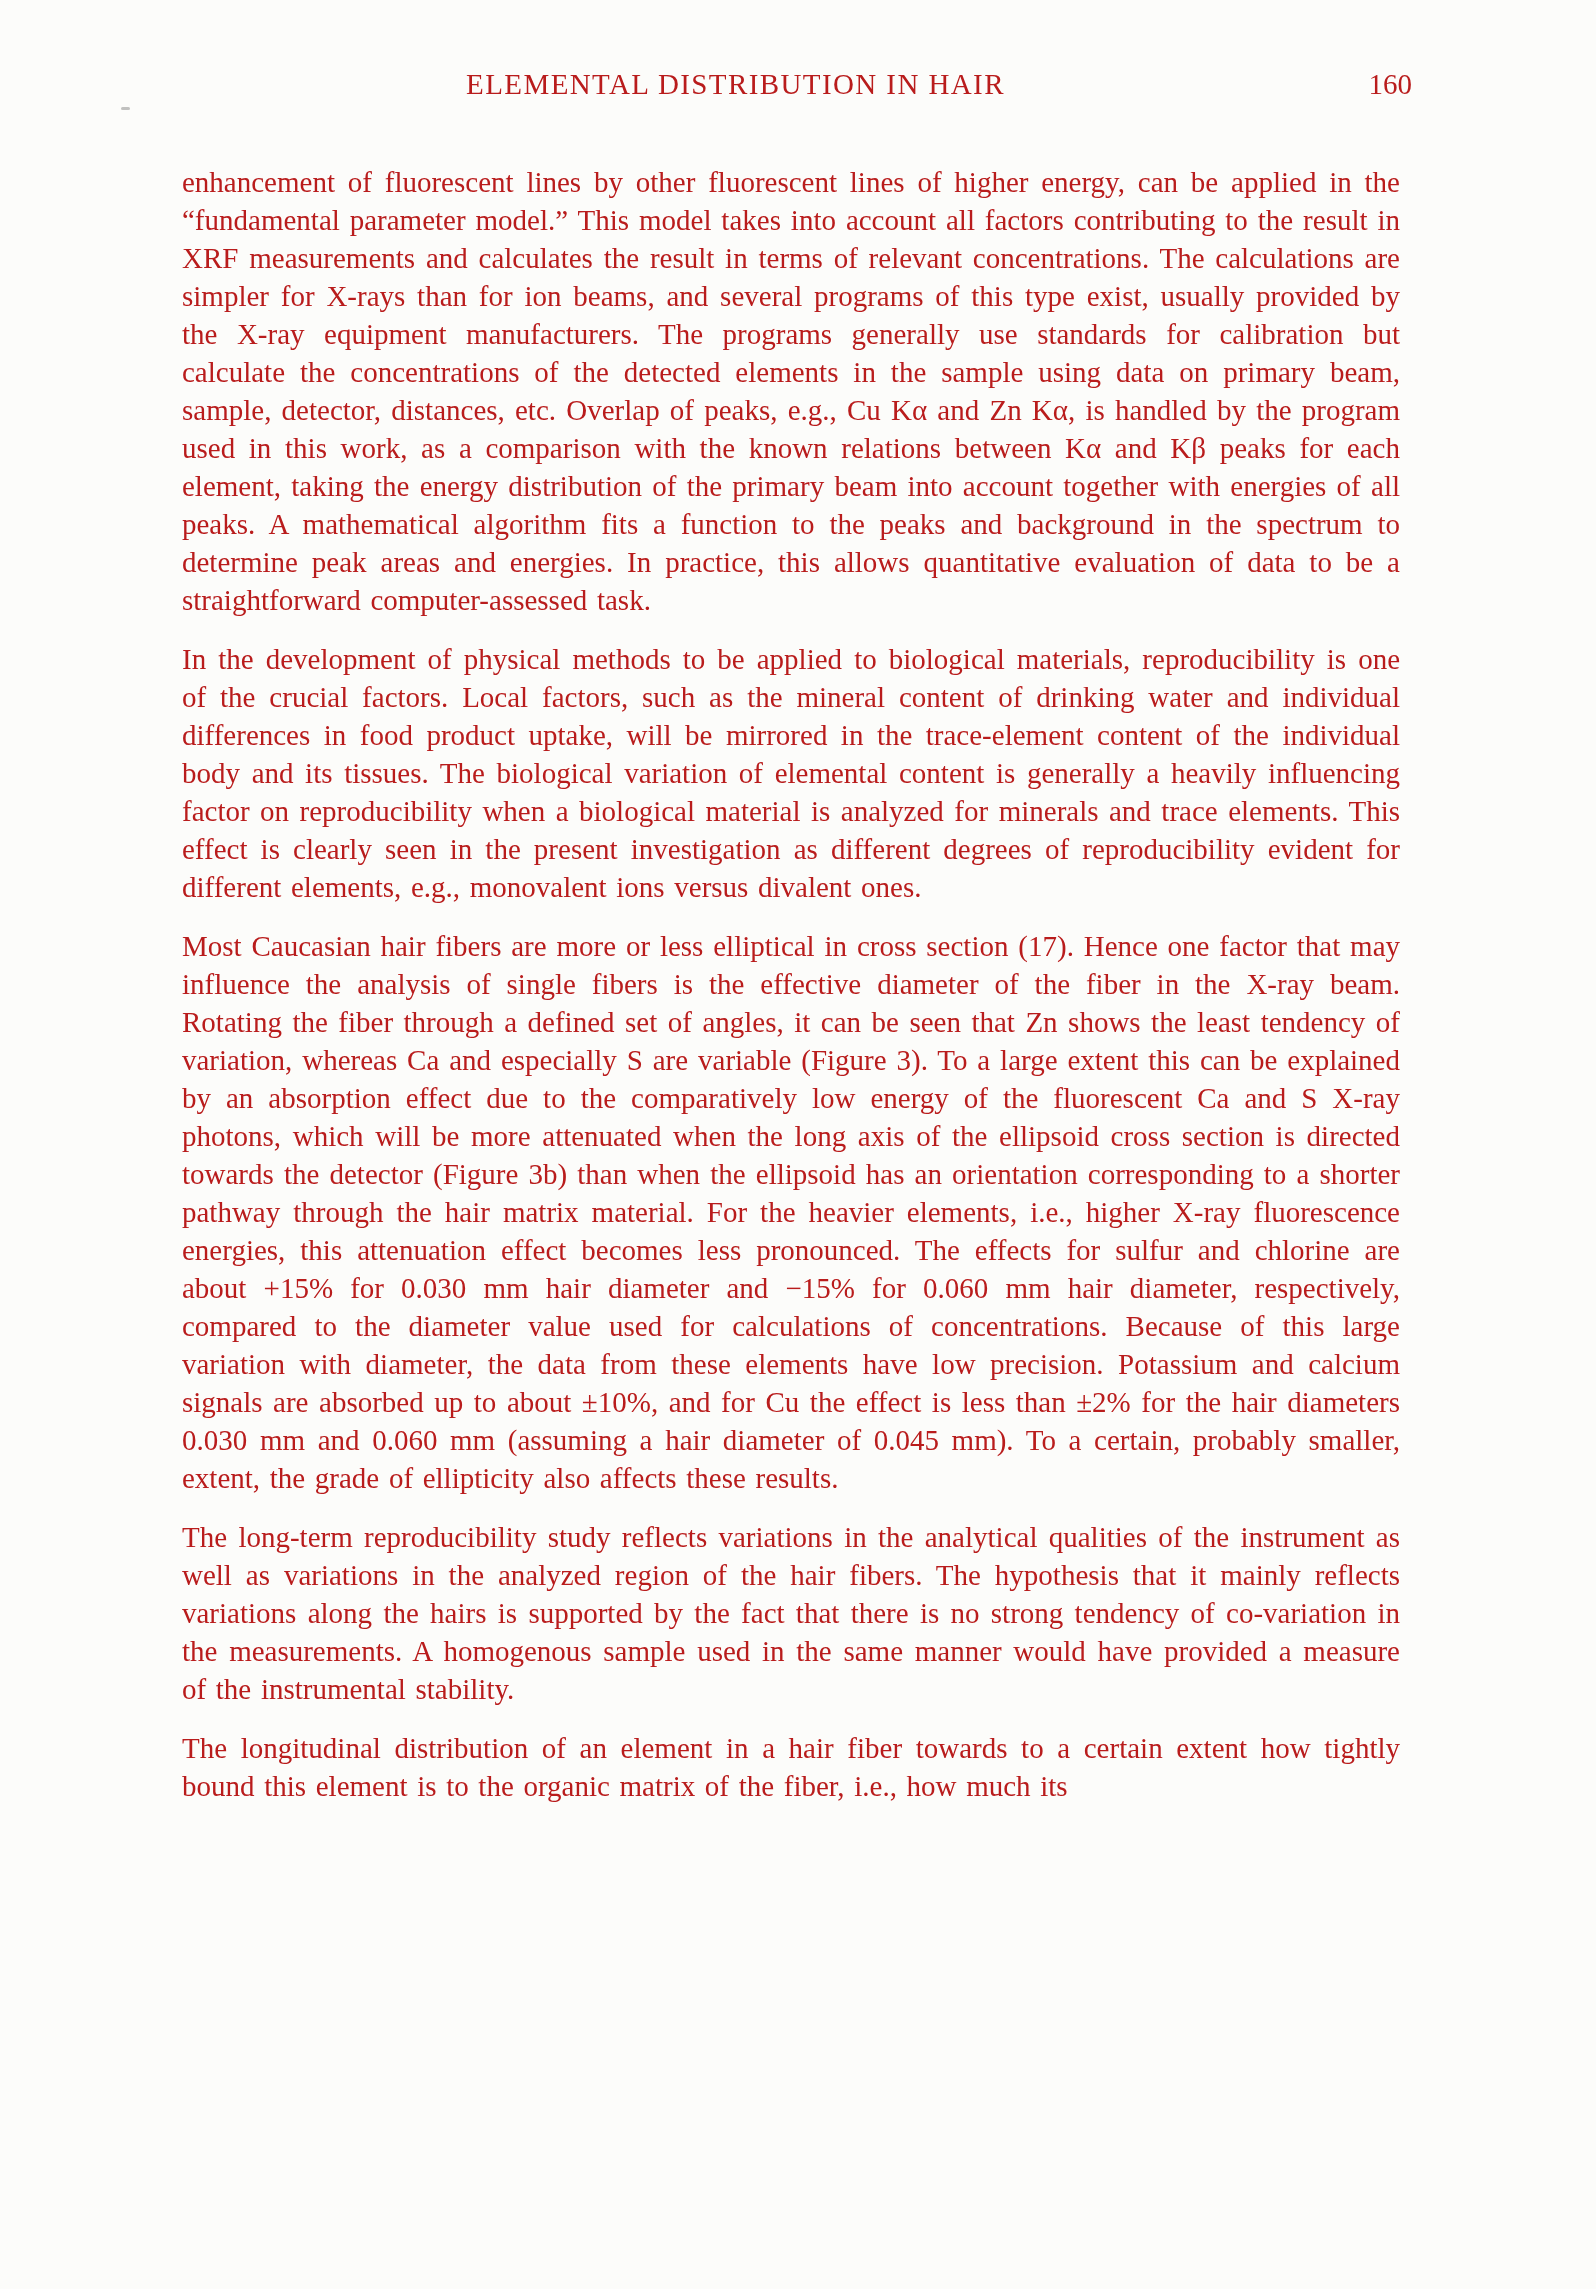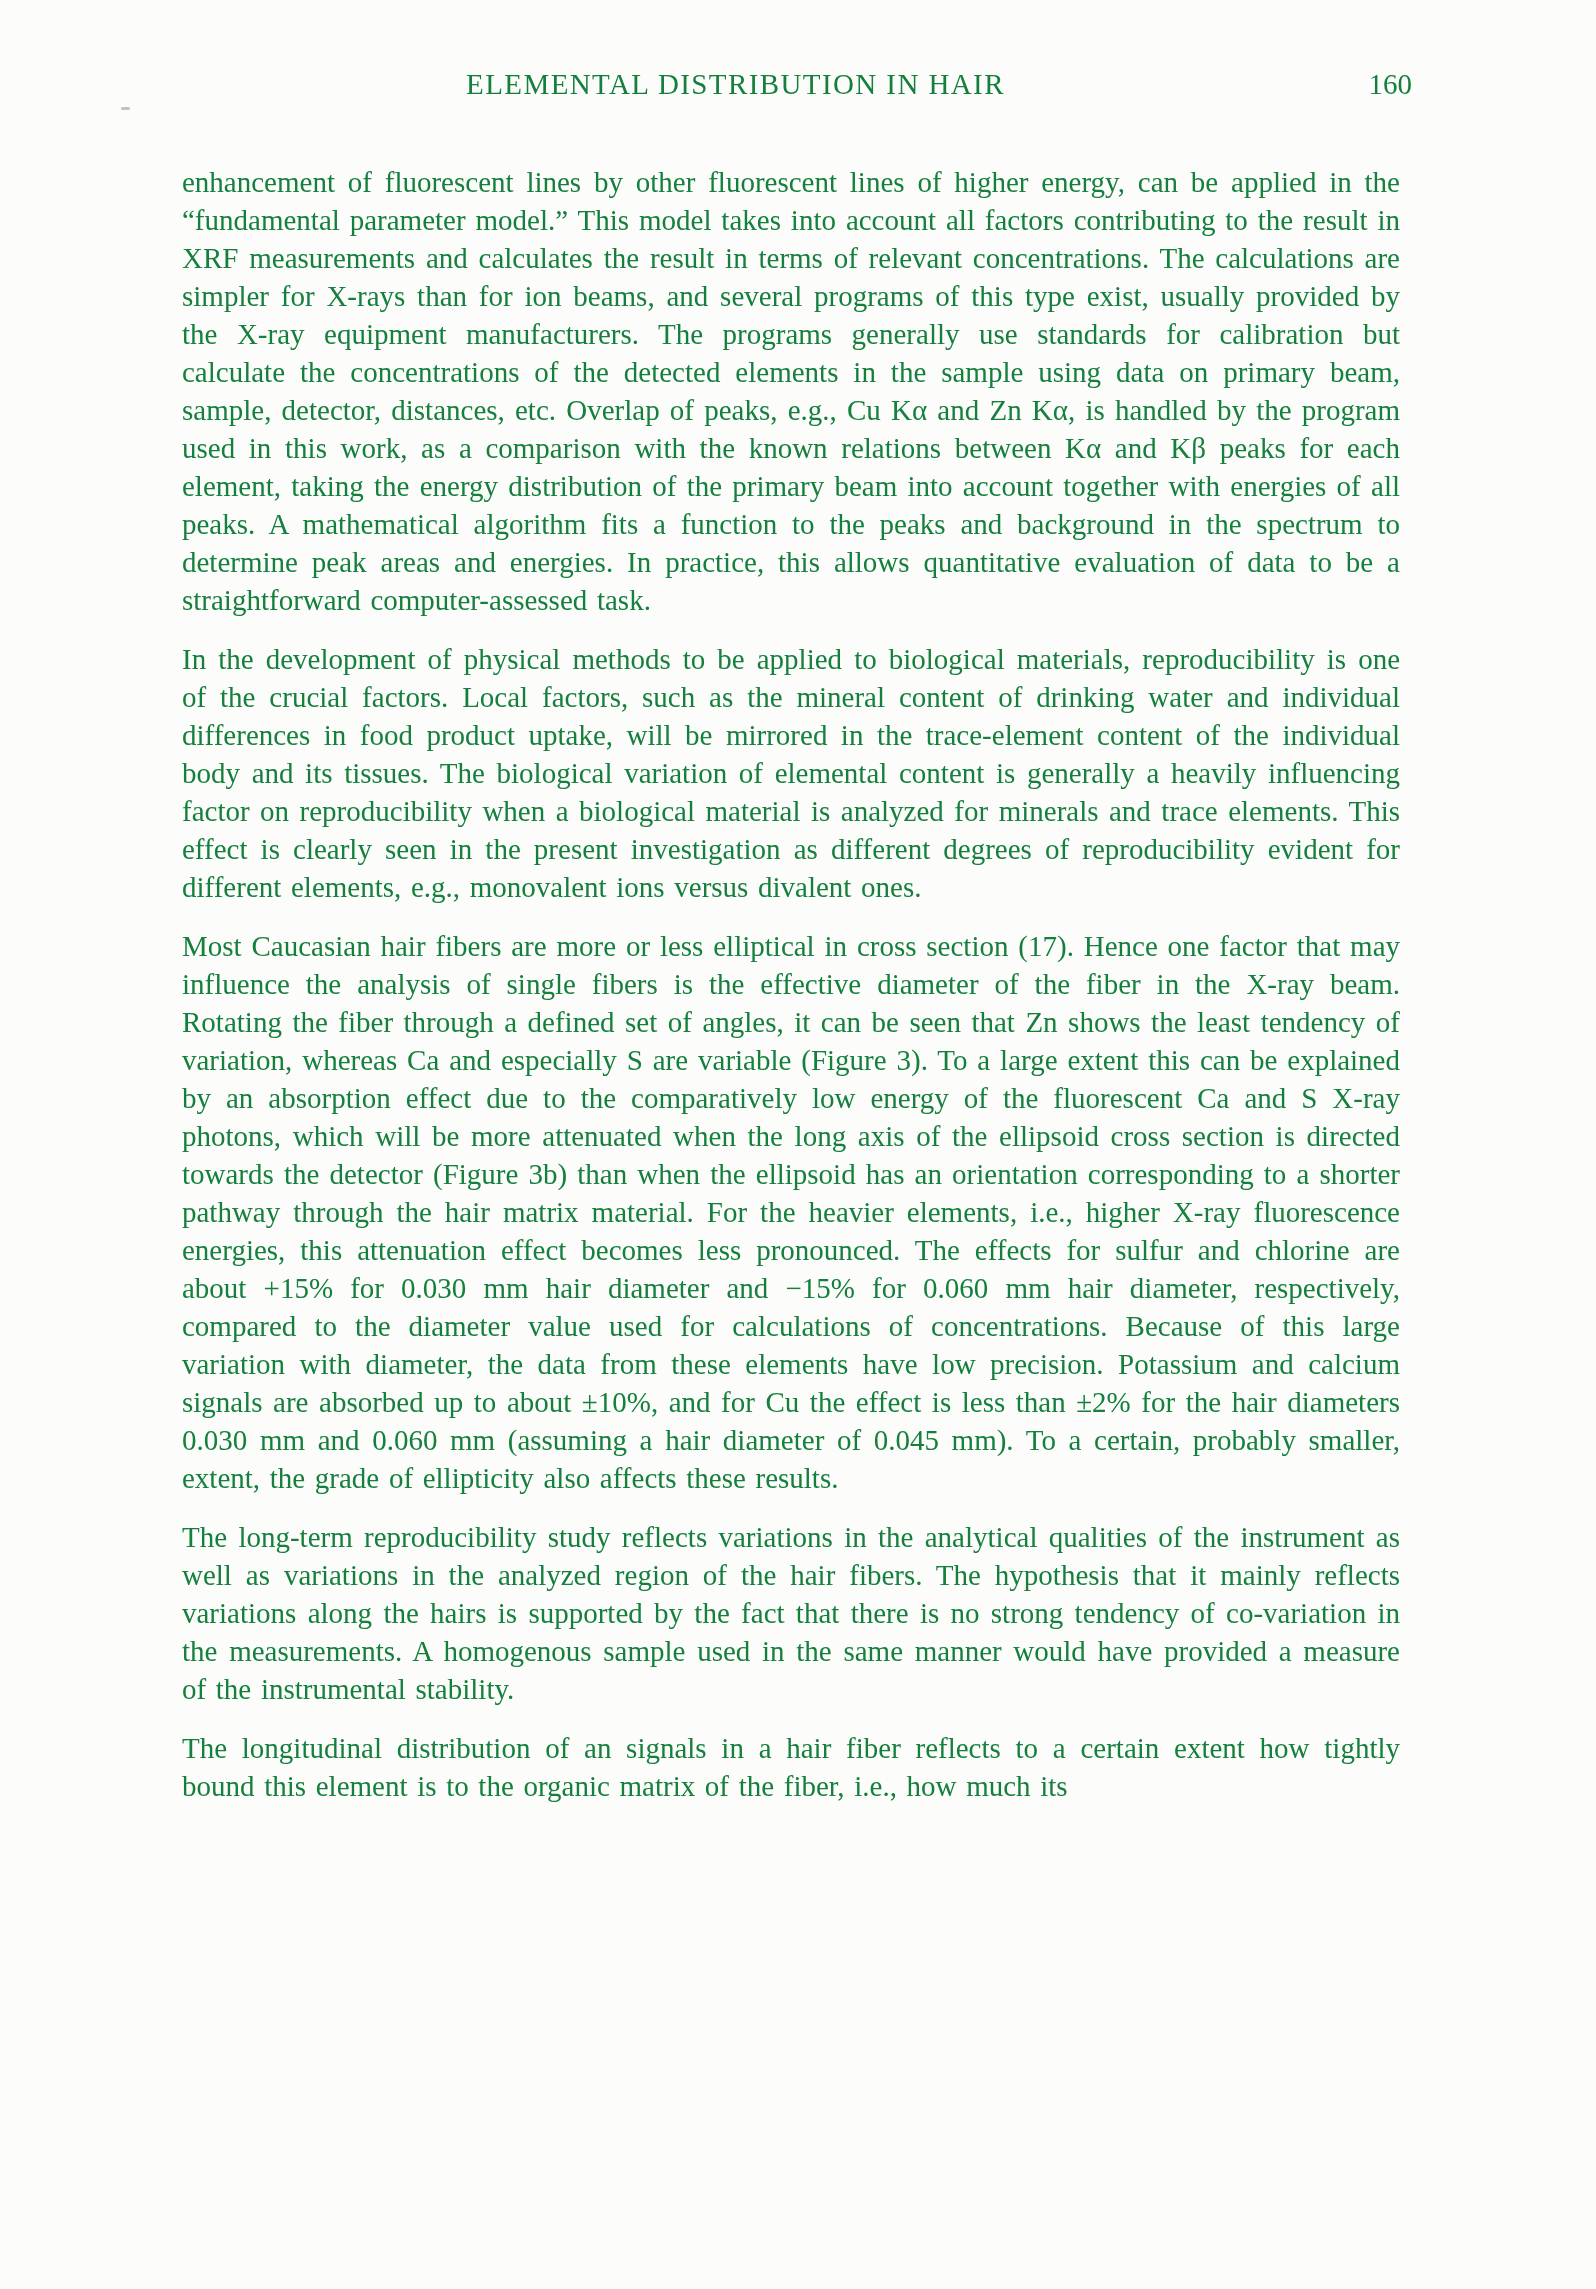--- a/index.html
+++ b/index.html
@@ -9,21 +9,21 @@
   }
   .page {
     position: relative;
     width: 1597px;
     height: 2289px;
     margin: 0 auto;
     background: #fcfcfa;
     box-sizing: border-box;
     padding: 68px 185px 66px 182px;
     font-family: "Liberation Serif", "DejaVu Serif", serif;
-    color: #15803d;
+    color: #b91c1c;
     overflow: hidden;
   }
   .running-header {
     position: relative;
     height: 40px;
     margin-bottom: 55px;
   }
   .head-title {
     position: absolute;
     left: 0;
@@ -69,16 +69,16 @@
   <header class="running-header">
     <span class="head-title">ELEMENTAL DISTRIBUTION IN HAIR</span>
     <span class="page-number">160</span>
   </header>
 
   <main class="body-text">
     <p>enhancement of fluorescent lines by other fluorescent lines of higher energy, can be applied in the “fundamental parameter model.” This model takes into account all factors contributing to the result in XRF measurements and calculates the result in terms of relevant concentrations. The calculations are simpler for X-rays than for ion beams, and several programs of this type exist, usually provided by the X-ray equipment manufacturers. The programs generally use standards for calibration but calculate the concentrations of the detected elements in the sample using data on primary beam, sample, detector, distances, etc. Overlap of peaks, e.g., Cu Kα and Zn Kα, is handled by the program used in this work, as a comparison with the known relations between Kα and Kβ peaks for each element, taking the energy distribution of the primary beam into account together with energies of all peaks. A mathematical algorithm fits a function to the peaks and background in the spectrum to determine peak areas and energies. In practice, this allows quantitative evaluation of data to be a straightforward computer-assessed task.</p>
     <p>In the development of physical methods to be applied to biological materials, reproducibility is one of the crucial factors. Local factors, such as the mineral content of drinking water and individual differences in food product uptake, will be mirrored in the trace-element content of the individual body and its tissues. The biological variation of elemental content is generally a heavily influencing factor on reproducibility when a biological material is analyzed for minerals and trace elements. This effect is clearly seen in the present investigation as different degrees of reproducibility evident for different elements, e.g., monovalent ions versus divalent ones.</p>
     <p>Most Caucasian hair fibers are more or less elliptical in cross section (17). Hence one factor that may influence the analysis of single fibers is the effective diameter of the fiber in the X-ray beam. Rotating the fiber through a defined set of angles, it can be seen that Zn shows the least tendency of variation, whereas Ca and especially S are variable (Figure 3). To a large extent this can be explained by an absorption effect due to the comparatively low energy of the fluorescent Ca and S X-ray photons, which will be more attenuated when the long axis of the ellipsoid cross section is directed towards the detector (Figure 3b) than when the ellipsoid has an orientation corresponding to a shorter pathway through the hair matrix material. For the heavier elements, i.e., higher X-ray fluorescence energies, this attenuation effect becomes less pronounced. The effects for sulfur and chlorine are about +15% for 0.030 mm hair diameter and −15% for 0.060 mm hair diameter, respectively, compared to the diameter value used for calculations of concentrations. Because of this large variation with diameter, the data from these elements have low precision. Potassium and calcium signals are absorbed up to about ±10%, and for Cu the effect is less than ±2% for the hair diameters 0.030 mm and 0.060 mm (assuming a hair diameter of 0.045 mm). To a certain, probably smaller, extent, the grade of ellipticity also affects these results.</p>
     <p>The long-term reproducibility study reflects variations in the analytical qualities of the instrument as well as variations in the analyzed region of the hair fibers. The hypothesis that it mainly reflects variations along the hairs is supported by the fact that there is no strong tendency of co-variation in the measurements. A homogenous sample used in the same manner would have provided a measure of the instrumental stability.</p>
-    <p>The longitudinal distribution of an signals in a hair fiber reflects to a certain extent how tightly bound this element is to the organic matrix of the fiber, i.e., how much its</p>
+    <p>The longitudinal distribution of an element in a hair fiber towards to a certain extent how tightly bound this element is to the organic matrix of the fiber, i.e., how much its</p>
   </main>
 </div>
 
 
 </body></html>

